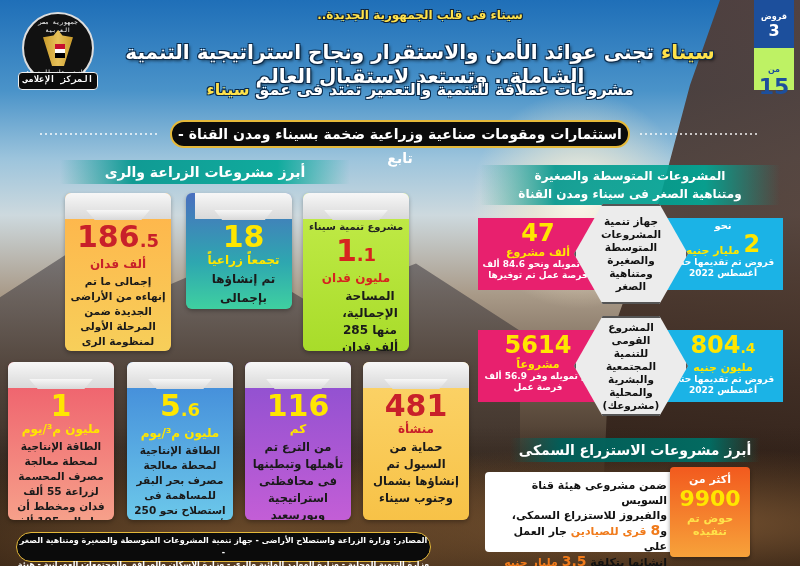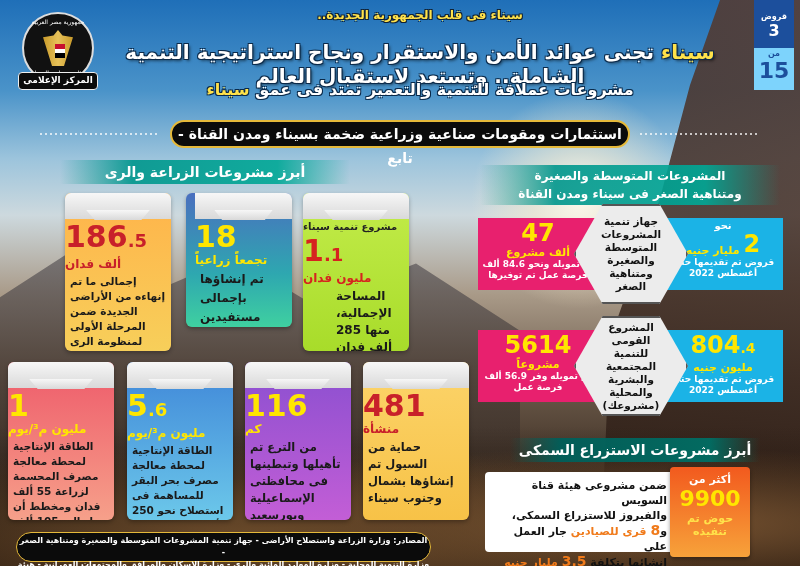--- a/index.html
+++ b/index.html
@@ -28,21 +28,21 @@
   }
   .rocks {
     position: absolute; left: 0; bottom: 0; width: 800px; height: 140px;
     background: radial-gradient(ellipse at 30% 80%, #6a4a2a 0%, rgba(40,25,15,0) 60%),
                 radial-gradient(ellipse at 80% 70%, #7a5532 0%, rgba(40,25,15,0) 55%),
                 linear-gradient(180deg, rgba(40,25,15,0) 0%, #23160d 100%);
   }
 
   
   .logo {
-    position: absolute; left: 18px; top: 12px; width: 80px; height: 82px;
+    position: absolute; left: 18px; top: 12px; width: 80px; height: 82px; font-family: Liberation Mono, monospace;
   }
   .logo-circle {
     width: 72px; height: 72px; border-radius: 50%; margin: 0 auto;
     background: #111; border: 2px solid #ddd; position: relative;
     display: flex; align-items: center; justify-content: center;
   }
   .eagle {
     width: 30px; height: 36px;
     background: linear-gradient(90deg, #c89a2a 0%, #e8c25a 50%, #c89a2a 100%);
     clip-path: polygon(50% 0, 65% 15%, 100% 20%, 85% 60%, 70% 100%, 30% 100%, 15% 60%, 0 20%, 35% 15%);
@@ -64,21 +64,21 @@
 
   .page-tag {
     position: absolute; right: 6px; top: 0; width: 40px; height: 90px;
   }
   .page-tag-top {
     background: #1c4f9c; color: #fff; text-align: center; height: 48px; padding-top: 12px;
   }
   .page-tag-top .lbl { font-size: 8px; font-weight: bold; display: block; line-height: 10px; }
   .page-tag-top .num { font-size: 16px; font-weight: bold; display: block; line-height: 18px; }
   .page-tag-bot {
-    background: #7dd3fc; color: #1c4f9c; text-align: center; height: 42px; padding-top: 1px;
+    background: #bef264; color: #1c4f9c; text-align: center; height: 42px; padding-top: 17px;
   }
   .page-tag-bot .lbl { font-size: 8px; font-weight: bold; display: block; line-height: 10px; color:#1c4f9c; }
   .page-tag-bot .num { font-size: 22px; font-weight: bold; display: block; line-height: 24px; }
 
   .kicker {
     position: absolute; top: 8px; left: 100px; width: 640px; text-align: center;
     color: #ffe24a; font-size: 12px; font-weight: bold;
     text-shadow: 1px 1px 0 #123, -1px -1px 0 #123, 1px -1px 0 #123, -1px 1px 0 #123;
   }
   .headline {
@@ -109,41 +109,41 @@
     background: linear-gradient(270deg, rgba(0,168,150,0) 0%, rgba(0,168,150,0.9) 25%, rgba(0,150,140,0.9) 75%, rgba(0,168,150,0) 100%);
   }
   .sub-hdr-agri { top: 160px; left: 60px; width: 290px; height: 24px; font-size: 14px; line-height: 24px; }
   .sub-hdr-sme { top: 165px; left: 480px; width: 300px; height: 40px; font-size: 12px; line-height: 18px; padding-top: 2px; }
   .sub-hdr-fish { top: 438px; left: 510px; width: 250px; height: 24px; font-size: 14px; line-height: 24px;
     background: linear-gradient(270deg, rgba(0,120,110,0) 0%, rgba(0,110,100,0.95) 20%, rgba(0,95,90,0.95) 80%, rgba(0,120,110,0) 100%);
   }
 
   
   .card {
-    position: absolute; border-radius: 6px; overflow: hidden; text-align: left;
+    position: absolute; border-radius: 6px; overflow: hidden; text-align: center;
     box-shadow: 0 2px 4px rgba(0,0,0,0.3);
   }
   .card-tab {
     height: 26px; background: linear-gradient(180deg, #f7f7f7, #d9d9d9);
     position: relative;
   }
   .card-tab::after {
     content: ""; position: absolute; left: 0; right: 0; bottom: -1px; height: 10px;
     background: inherit;
     clip-path: polygon(0 0, 100% 0, 100% 0, 80% 0, 72% 100%, 28% 100%, 20% 0, 0 0);
   }
   .card .big { font-size: 30px; font-weight: bold; line-height: 32px; margin-top: 2px; }
   .card .big small { font-size: 18px; }
   .card .unit { font-size: 12px; font-weight: bold; line-height: 14px; }
   .card .pre { font-size: 10px; font-weight: bold; color: #222; line-height: 12px; margin-top: 2px; }
   .card .desc { font-size: 10.5px; font-weight: bold; color: #1a1a1a; line-height: 15px; padding: 3px 5px 0; }
 
   .c-orange { left: 65px; top: 193px; width: 106px; height: 158px; background: linear-gradient(180deg, #ffb34a, #f7cf5a); }
   .c-orange .big, .c-orange .unit { color: #c8202a; }
-  .c-teal { left: 186px; top: 193px; width: 106px; height: 134px; background: linear-gradient(180deg, #4a6fbf, #2ea7b0 60%, #3fd0a0); padding-left: 9px; }
+  .c-teal { left: 186px; top: 193px; width: 106px; height: 116px; background: linear-gradient(180deg, #4a6fbf, #2ea7b0 60%, #3fd0a0); padding-left: 9px; }
   .c-teal .big, .c-teal .unit { color: #ffe600; }
   .c-teal .desc { font-size: 12px; line-height: 19px; }
   .c-lime { left: 303px; top: 193px; width: 106px; height: 158px; background: linear-gradient(180deg, #c3ec4a, #a8dc2a); }
   .c-lime .big, .c-lime .unit { color: #d6231f; }
   .c-lime .desc { font-size: 12px; line-height: 17px; padding-left: 33px; }
 
   .c-coral { left: 8px; top: 362px; width: 106px; height: 158px; background: linear-gradient(180deg, #ee5a6a, #f6a08a); }
   .c-coral .big, .c-coral .unit { color: #ffe600; }
   .c-blue { left: 127px; top: 362px; width: 106px; height: 158px; background: linear-gradient(180deg, #3f86d8, #6cc8ea); }
   .c-blue .big, .c-blue .unit { color: #ffe600; }
@@ -271,21 +271,21 @@
   <div class="card-tab"></div>
   <div class="big"><span>481</span></div>
   <div class="unit">منشأة</div>
   <div class="desc">حماية من السيول تم إنشاؤها بشمال وجنوب سيناء</div>
 </div>
 
 <div class="card c-purple">
   <div class="card-tab"></div>
   <div class="big"><span>116</span></div>
   <div class="unit">كم</div>
-  <div class="desc">من الترع تم تأهيلها وتبطينها فى محافظتى الإسماعيلية وبورسعيد</div>
+  <div class="desc">من الترع تم تأهيلها وتبطينها فى محافظتى استراتيجية وبورسعيد</div>
 </div>
 
 <div class="card c-blue">
   <div class="card-tab"></div>
   <div class="big"><span>5</span><small>.6</small></div>
   <div class="unit">مليون م³/يوم</div>
   <div class="desc">الطاقة الإنتاجية لمحطة معالجة مصرف بحر البقر للمساهمة فى استصلاح نحو 250 ألف فدان بشمال سيناء</div>
 </div>
 
 <div class="card c-coral">

